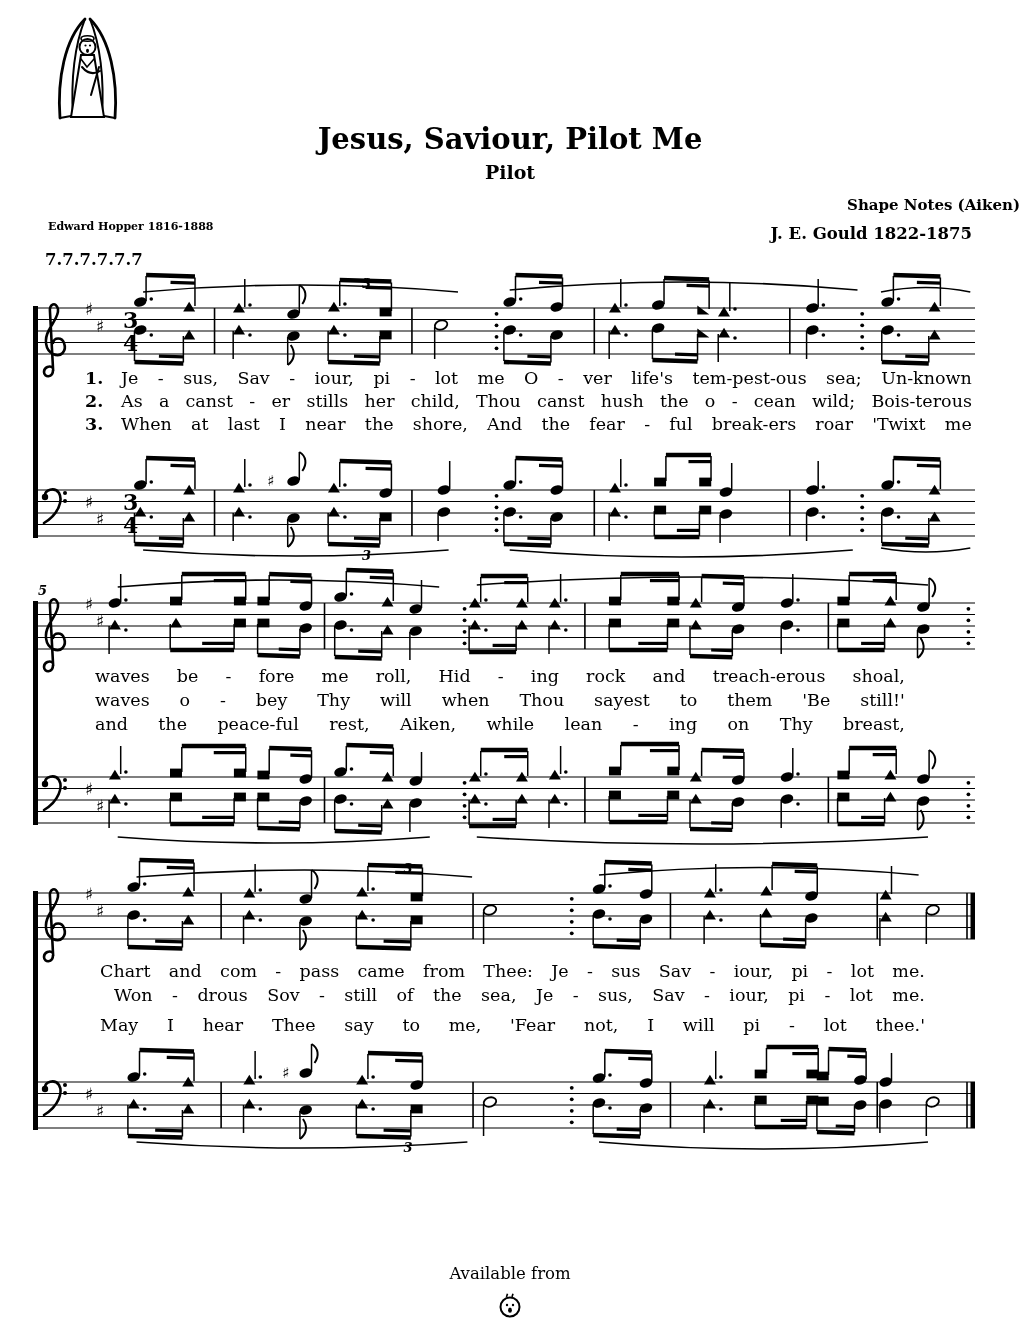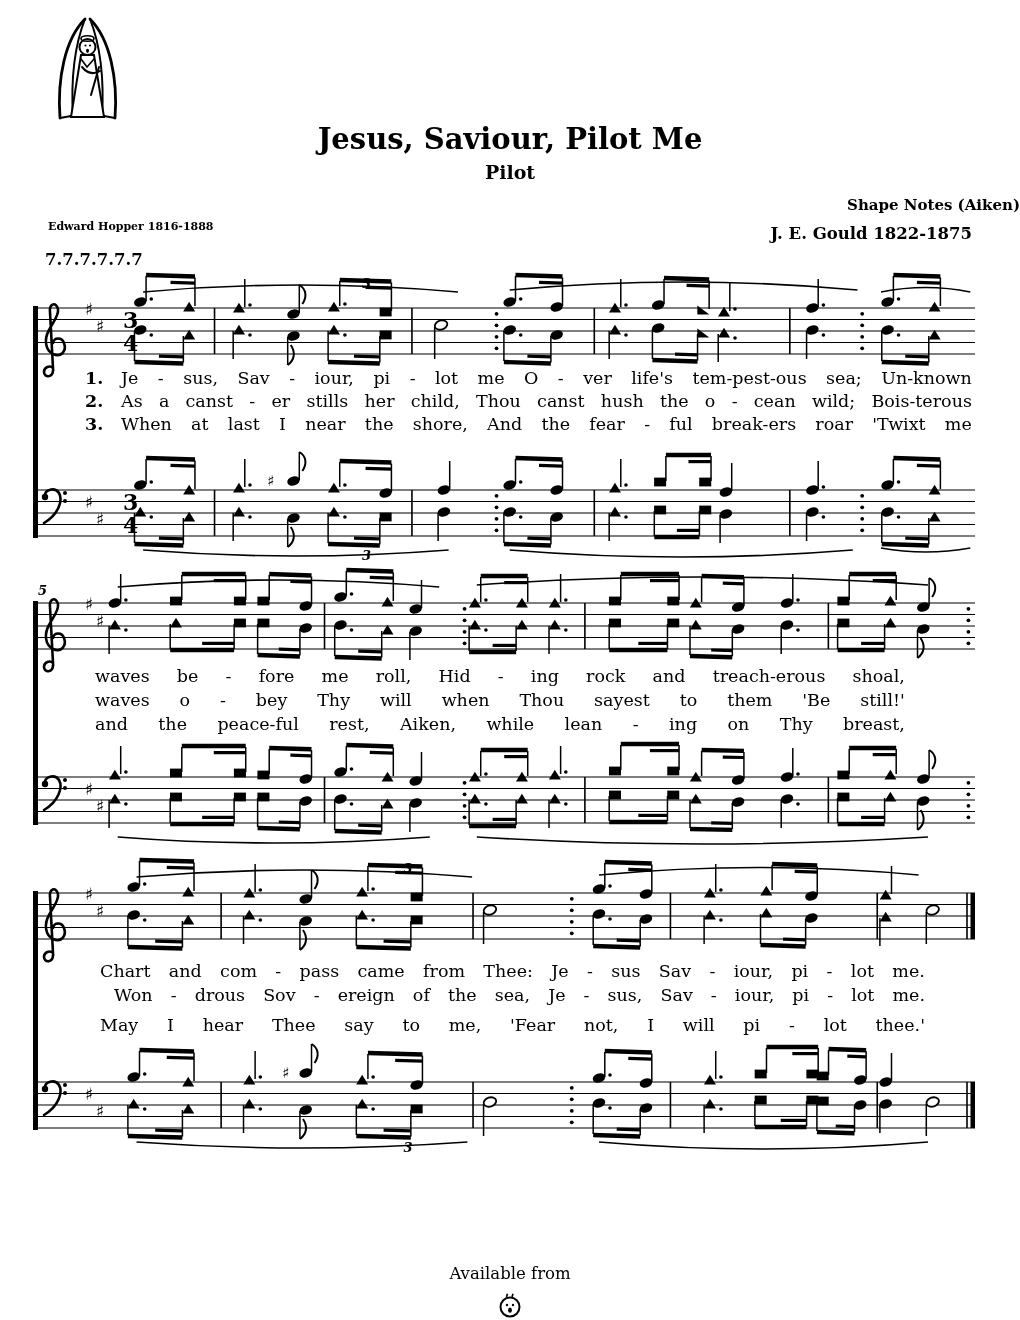--- a/index.html
+++ b/index.html
@@ -846,21 +846,21 @@
         <ellipse cx="897.6999999999999" cy="52" rx="6.4" ry="4.5" fill="#fff" stroke="#000" stroke-width="1.8" transform="rotate(-18 897.6999999999999 52)"></ellipse>
         <line x1="891.3" y1="54" x2="891.3" y2="86" stroke="#000" stroke-width="1.5"></line>
         <text x="368.48" y="102" font-size="13" fill="#000" font-family="DejaVu Serif, Liberation Serif, serif" font-style="italic" font-weight="bold">3</text>
         <path d="M101.52,92 Q266.96000000000004,104 432.40000000000003,92" stroke="#000" stroke-width="1.6" fill="none"></path>
         <path d="M564,92 Q728.5,106 893,92" stroke="#000" stroke-width="1.6" fill="none"></path>
       </svg>
       <div class="lyric-row" style="top: 959px; left: 100px; right: 95px;">
         <div class="tokens"><span>Chart</span><span>and</span><span>com</span><span>-</span><span>pass</span><span>came</span><span>from</span><span>Thee:</span><span>Je</span><span>-</span><span>sus</span><span>Sav</span><span>-</span><span>iour,</span><span>pi</span><span>-</span><span>lot</span><span>me.</span></div>
       </div>
       <div class="lyric-row" style="top: 983px; left: 100px; right: 95px; margin-left: 14px;">
-        <div class="tokens"><span>Won</span><span>-</span><span>drous</span><span>Sov</span><span>-</span><span>ereign</span><span>of</span><span>the</span><span>sea,</span><span>Je</span><span>-</span><span>sus,</span><span>Sav</span><span>-</span><span>iour,</span><span>pi</span><span>-</span><span>lot</span><span>me.</span></div>
+        <div class="tokens"><span>Won</span><span>-</span><span>drous</span><span>Sov</span><span>-</span><span>still</span><span>of</span><span>the</span><span>sea,</span><span>Je</span><span>-</span><span>sus,</span><span>Sav</span><span>-</span><span>iour,</span><span>pi</span><span>-</span><span>lot</span><span>me.</span></div>
       </div>
       <div class="lyric-row" style="top: 1013px; left: 100px; right: 95px;">
         <div class="tokens"><span>May</span><span>I</span><span>hear</span><span>Thee</span><span>say</span><span>to</span><span>me,</span><span>'Fear</span><span>not,</span><span>I</span><span>will</span><span>pi</span><span>-</span><span>lot</span><span>thee.'</span></div>
       </div>
     </div>
 
   <div class="abs footer">
     <span>Available from</span>
     <svg width="26" height="28" viewBox="0 0 26 28">
       <g stroke="#000" fill="none">

